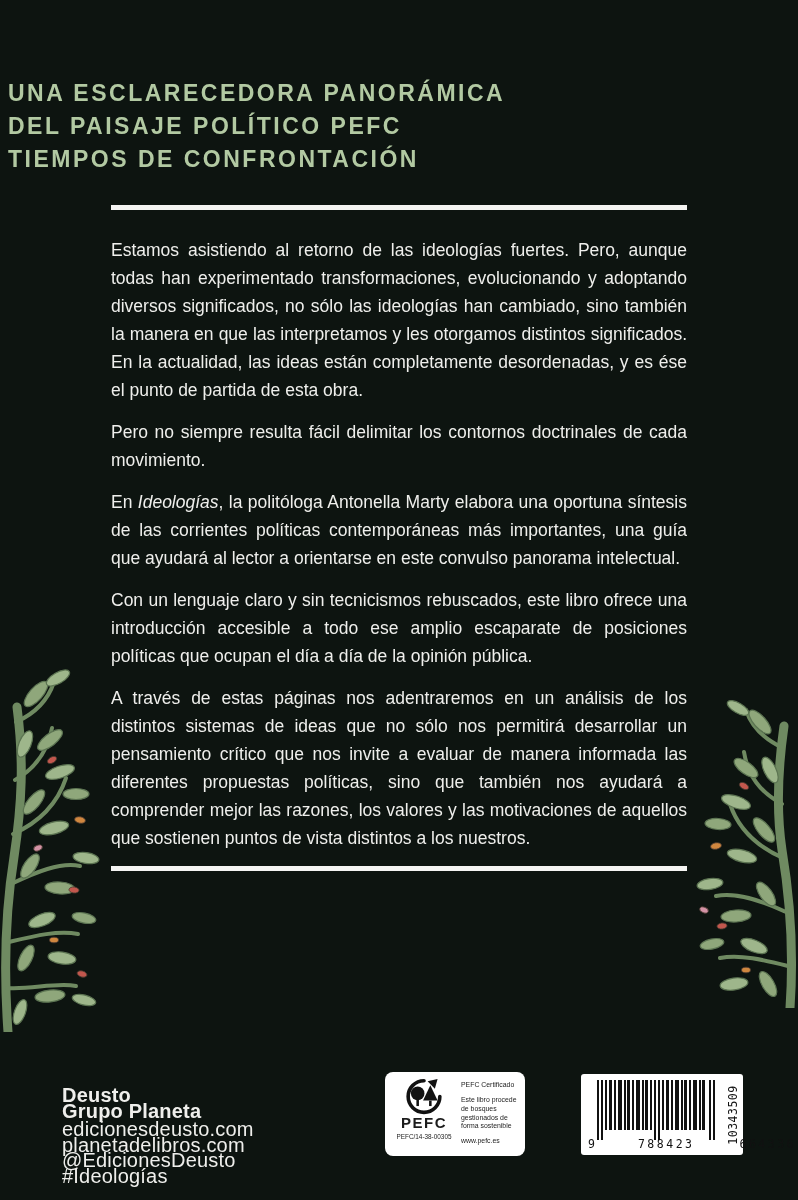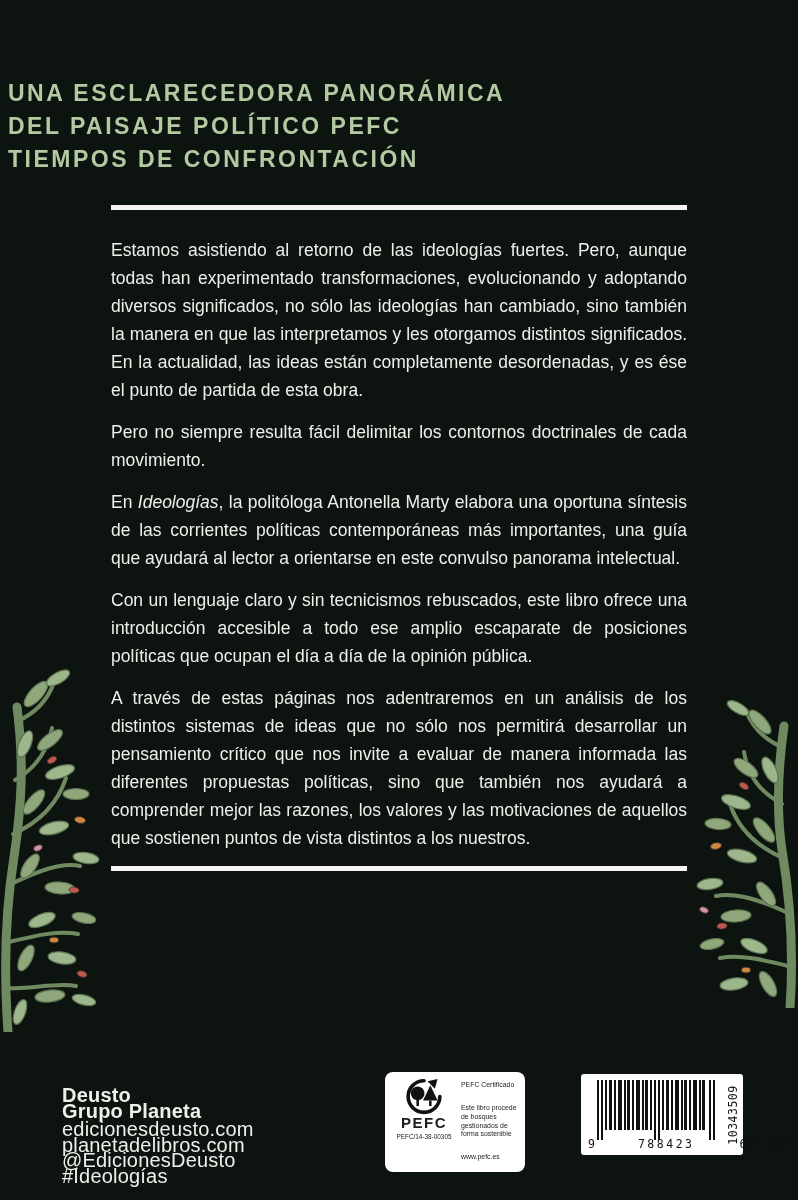--- a/index.html
+++ b/index.html
@@ -55,21 +55,21 @@
   
   .publisher{
     position:absolute;left:62px;top:1088px;
     color:var(--bodycol);
     font-size:20px;line-height:15.5px;
     letter-spacing:0.2px;
   }
   .publisher .bold{font-weight:bold;}
   .publisher .links{margin-top:3px;}
   .pefc-box{
-    position:absolute;left:385px;top:1072px;width:140px;height:100px;
+    position:absolute;left:385px;top:1072px;width:140px;height:84px;
     background:#ffffff;border-radius:8px;
     color:#1c1c1c;
     display:flex;align-items:stretch;
     padding:6px 7px;box-sizing:border-box;
   }
   .pefc-left{
     width:64px;display:flex;flex-direction:column;align-items:center;justify-content:flex-start;
   }
   .pefc-word{font-size:15px;font-weight:bold;letter-spacing:1.5px;line-height:14px;}
   .pefc-code{font-size:6.4px;margin-top:3px;white-space:nowrap;}

